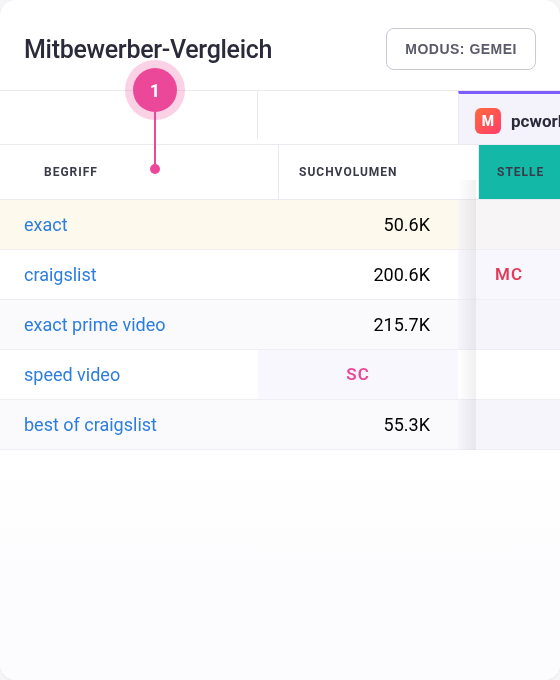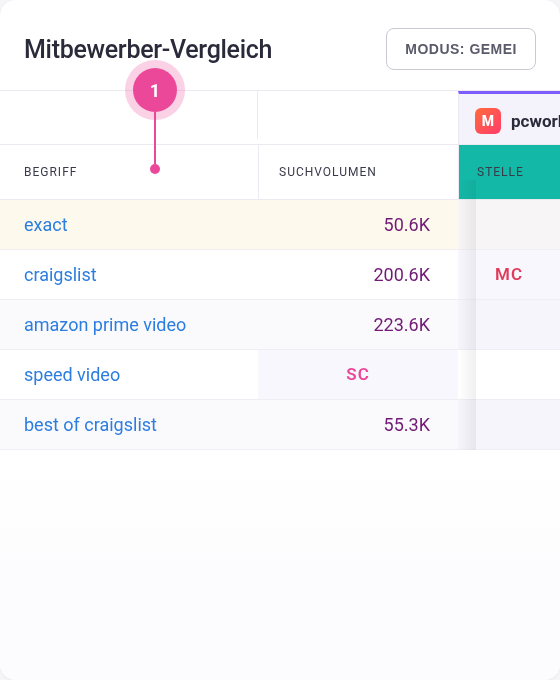--- a/index.html
+++ b/index.html
@@ -110,42 +110,43 @@
 .col-empty1 { border-right: 1px solid #eceaf0; height: 48px; }
 .col-empty2 { height: 48px; }
 .thead {
   display: grid;
   grid-template-columns: 258px 200px 1fr;
   border-top: 1px solid #eceaf0;
   border-bottom: 1px solid #eceaf0;
 }
 .th {
   font-size: 12px;
-  font-weight: 400;
+  font-weight: 700;
   letter-spacing: 1px;
   color: #3a3a4a;
   padding: 20px 24px;
   text-transform: uppercase;
+  margin-left: 20px;
 }
 .th:nth-child(2) { border-left: 1px solid #eceaf0; text-align: left; padding-left: 20px; }
 .th:nth-child(3) { border-left: 1px solid #eceaf0; background: #14b8a6; padding-left: 18px; }
 .row {
   display: grid;
   grid-template-columns: 258px 200px 1fr;
   border-bottom: 1px solid #f0eef4;
 }
 .row:nth-child(odd) { background: #fafafc; }
 .row.highlight { background: #fdf9ec; }
 .cell {
   padding: 14px 24px;
   font-size: 18px;
 }
 .cell.term { color: #2b7de0; }
 .cell.term a { color: #2b7de0; text-decoration: none; }
-.cell.vol { text-align: right; color: #701a75; padding-right: 28px; }
+.cell.vol { text-align: right; color: #000000; padding-right: 28px; }
 .cell.pos { background: rgba(244,242,251,0.6); text-align: center; font-weight: 600; font-size: 17px; letter-spacing: 1px; }
 .cell.pos.red { color: #e03c5a; text-align: center; }
 .cell.pos.blue { color: #ec4899; }
 .fade {
   position: absolute;
   left: 0; right: 0; bottom: 0;
   height: 220px;
   background: linear-gradient(to bottom, rgba(255,255,255,0) 0%, rgba(252,252,254,0.95) 55%, #fcfcfe 100%);
   pointer-events: none;
 }
@@ -196,22 +197,22 @@
           <div class="cell term"><a>exact</a></div>
           <div class="cell vol">50.6K</div>
           <div class="cell pos "></div>
         </div>
         <div class="row">
           <div class="cell term"><a>craigslist</a></div>
           <div class="cell vol">200.6K</div>
           <div class="cell pos red">MC</div>
         </div>
         <div class="row">
-          <div class="cell term"><a>amazon prime video</a></div>
-          <div class="cell vol">223.6K</div>
+          <div class="cell term"><a>exact prime video</a></div>
+          <div class="cell vol">215.7K</div>
           <div class="cell pos "></div>
         </div>
         <div class="row">
           <div class="cell term"><a>speed video</a></div>
           <div class="cell pos blue">SC</div>
         </div>
         <div class="row">
           <div class="cell term"><a>best of craigslist</a></div>
           <div class="cell vol">55.3K</div>
           <div class="cell pos "></div>

